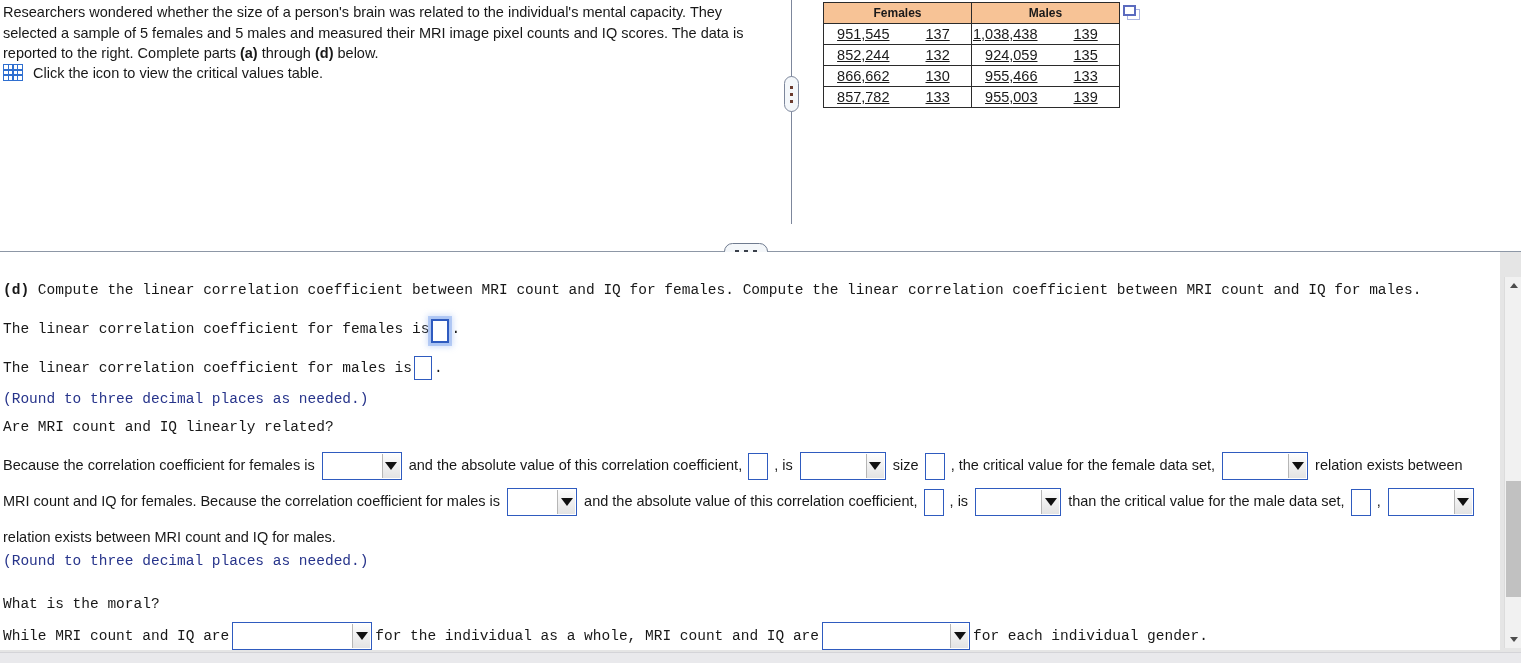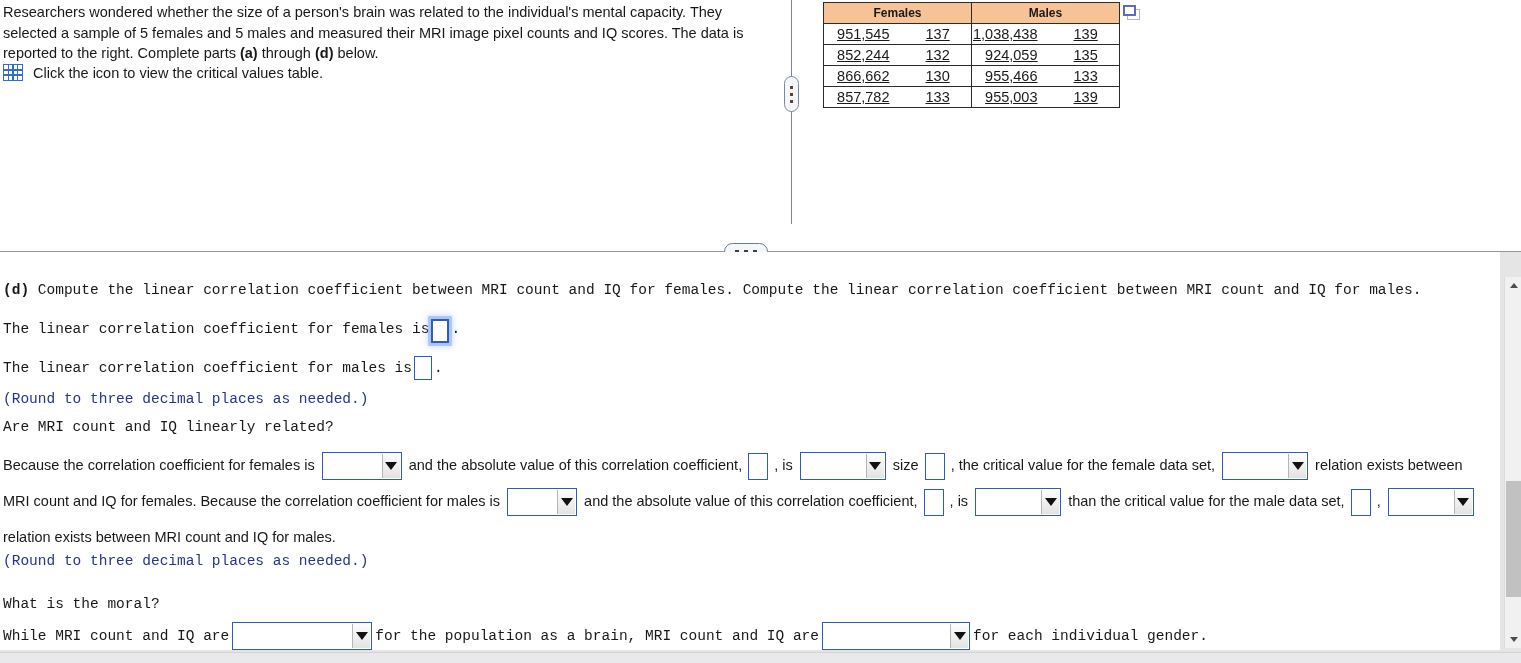--- a/index.html
+++ b/index.html
@@ -403,21 +403,21 @@
 
       <div class="row r-moral">What is the moral?</div>
 
       <div class="row r-while">
         <span>While MRI count and IQ are</span>
         <span class="dd w140">
             <span class="arrow">
               <s></s>
             </span>
           </span>
-        <span>for the population as a brain, MRI count and IQ are</span>
+        <span>for the individual as a whole, MRI count and IQ are</span>
         <span class="dd w148">
             <span class="arrow">
               <s></s>
             </span>
           </span>
         <span>for each individual gender.</span>
       </div>
 
     </div>
   </div>

